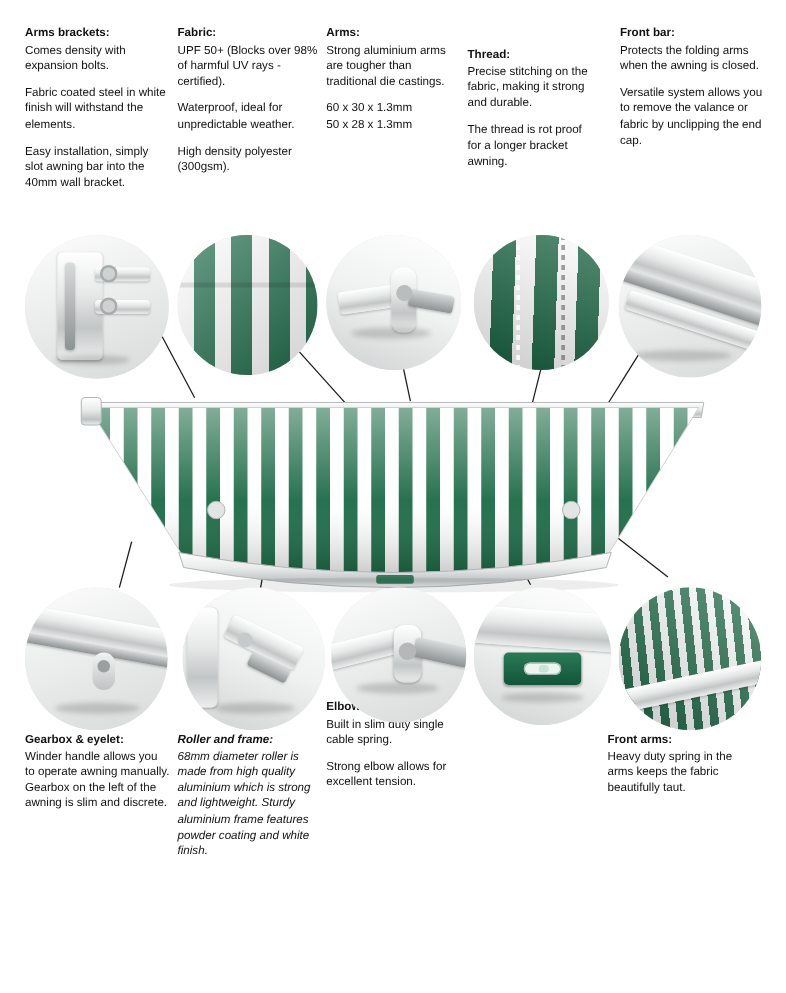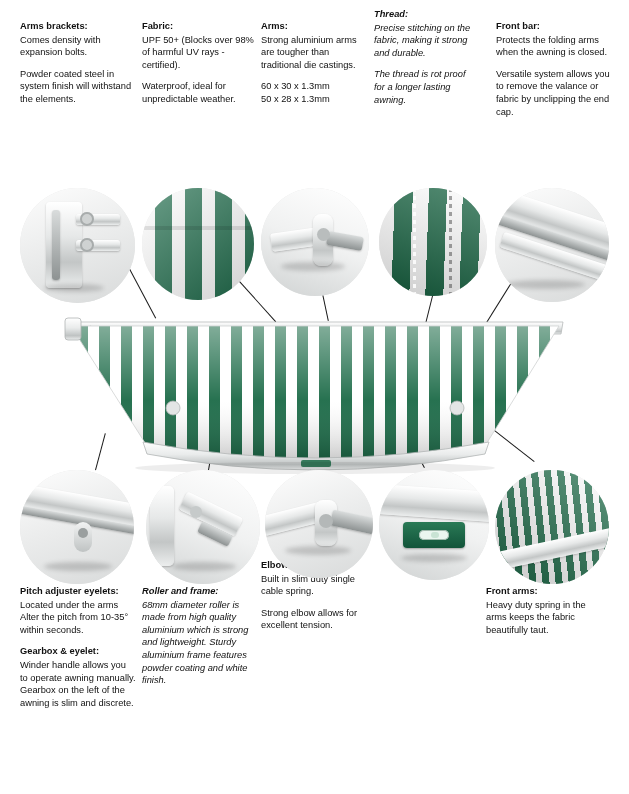--- a/index.html
+++ b/index.html
@@ -34,21 +34,21 @@
   }
   .txt-col p {
     margin: 0 0 9px 0;
   }
   .txt-col p:last-child { margin-bottom: 0; }
 
   
   #c-wall    { left: 20px;  top: 20px;  width: 114px; }
   #c-fabric  { left: 142px; top: 20px;  width: 112px; }
   #c-arms    { left: 261px; top: 20px;  width: 104px; }
-  #c-thread  { left: 374px; top: 8px;  width: 100px; font-style: italic; }
+  #c-thread  { left: 374px; top: 37px;  width: 100px; }
   #c-front   { left: 496px; top: 20px;  width: 122px; }
 
   
   #c-pitch   { left: 20px;  top: 585px; width: 116px; }
   #c-roller  { left: 142px; top: 585px; width: 116px; font-style: italic; }
   #c-elbow   { left: 261px; top: 559px; width: 104px; }
   #c-spirit  { left: 374px; top: 585px; width: 104px; }
   #c-farms   { left: 486px; top: 585px; width: 122px; }
 
   
@@ -126,46 +126,47 @@
   }
   #awning svg { display: block; }
 </style>
 </head>
 <body>
 
 <div class="page">
 
   <div class="txt-col" id="c-wall">
     <p><span class="hd">Arms brackets:</span><span>Comes density with expansion bolts.</span></p>
-    <p>Powder coated steel in system finish will withstand the elements.</p>
+    <p>Fabric coated steel in white finish will withstand the elements.</p>
+    <p>Easy installation, simply slot awning bar into the 40mm wall bracket.</p>
   </div>
 
   <div class="txt-col" id="c-fabric">
     <p><span class="hd">Fabric:</span><span>UPF 50+ (Blocks over 98% of harmful UV rays - certified).</span></p>
     <p>Waterproof, ideal for unpredictable weather.</p>
+    <p>High density polyester (300gsm).</p>
   </div>
 
   <div class="txt-col" id="c-arms">
     <p><span class="hd">Arms:</span><span>Strong aluminium arms are tougher than traditional die castings.</span></p>
     <p style="white-space:pre-line">60 x 30 x 1.3mm
 50 x 28 x 1.3mm</p>
   </div>
 
   <div class="txt-col" id="c-thread">
     <p><span class="hd">Thread:</span><span>Precise stitching on the fabric, making it strong and durable.</span></p>
-    <p>The thread is rot proof for a longer lasting awning.</p>
+    <p>The thread is rot proof for a longer bracket awning.</p>
   </div>
 
   <div class="txt-col" id="c-front">
     <p><span class="hd">Front bar:</span><span>Protects the folding arms when the awning is closed.</span></p>
     <p>Versatile system allows you to remove the valance or fabric by unclipping the end cap.</p>
   </div>
 
   <div class="txt-col" id="c-pitch">
-    <p><span class="hd">Pitch adjuster eyelets:</span><span>Located under the arms Alter the pitch from 10-35° within seconds.</span></p>
     <p><span class="hd">Gearbox &amp; eyelet:</span><span>Winder handle allows you to operate awning manually. Gearbox on the left of the awning is slim and discrete.</span></p>
   </div>
 
   <div class="txt-col" id="c-roller">
     <p><span class="hd">Roller and frame:</span><span>68mm diameter roller is made from high quality aluminium which is strong and lightweight. Sturdy aluminium frame features powder coating and white finish.</span></p>
   </div>
 
   <div class="txt-col" id="c-elbow">
     <p><span class="hd">Elbow:</span><span>Built in slim duty single cable spring.</span></p>
     <p>Strong elbow allows for excellent tension.</p>

